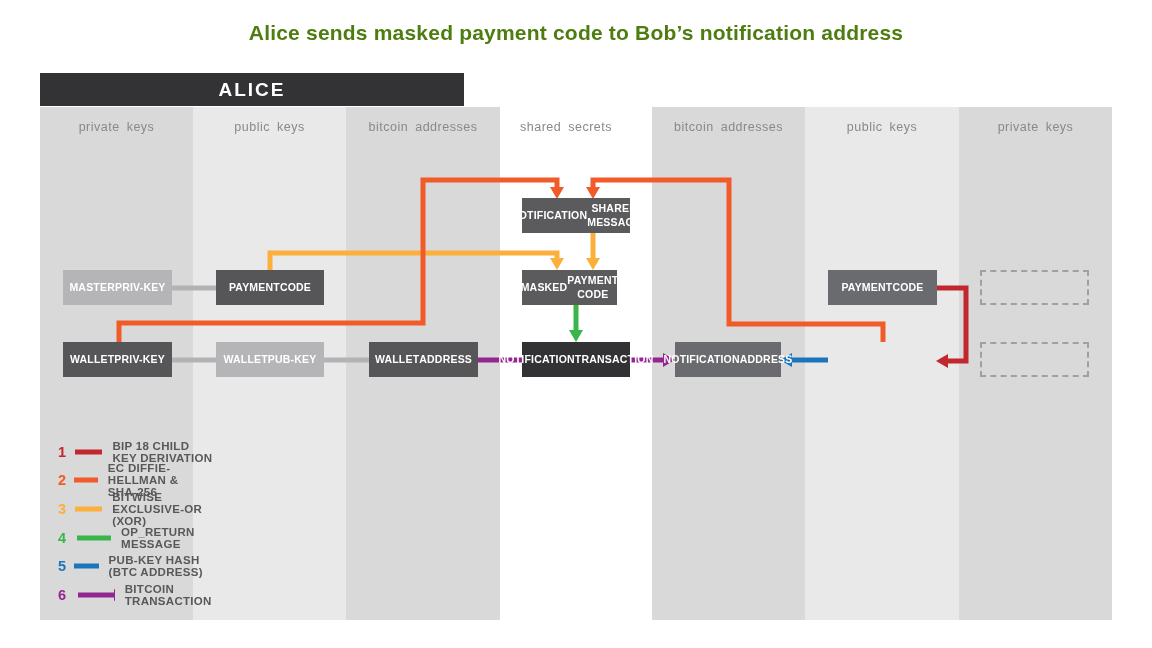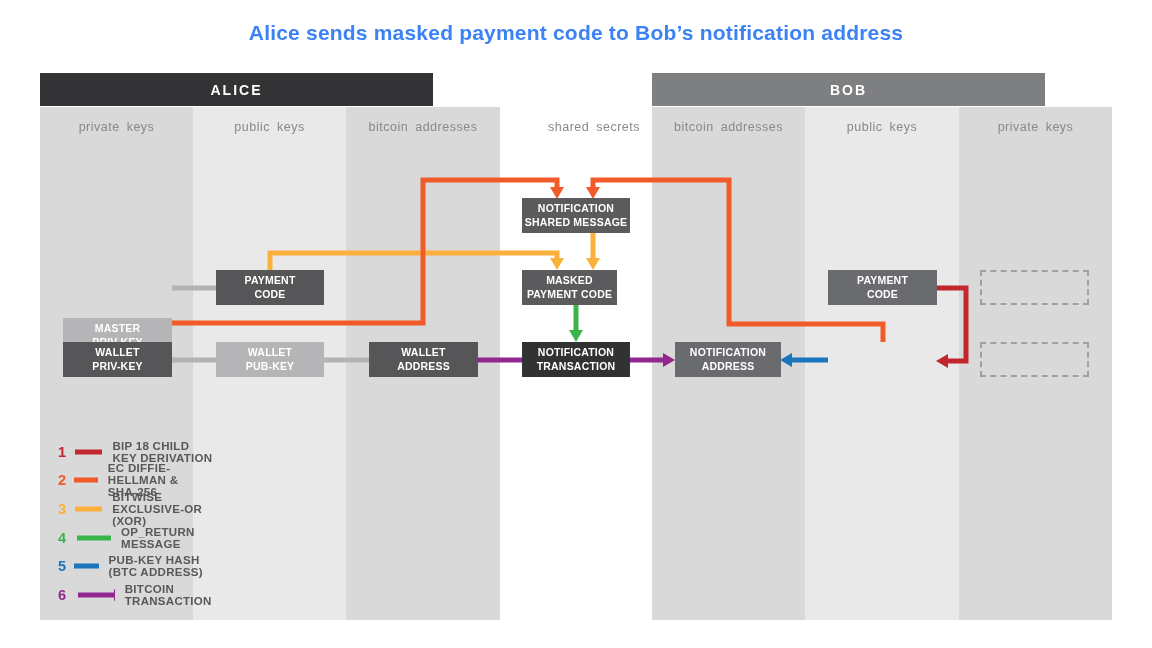--- a/index.html
+++ b/index.html
@@ -1,37 +1,37 @@
 <!DOCTYPE html>
 <html><head>
 <meta charset="utf-8">
 <style>
   * { margin:0; padding:0; box-sizing:border-box; }
   html,body { width:1152px; height:648px; background:#ffffff;
     font-family:"Liberation Sans", sans-serif; overflow:hidden; }
   .stage { position:relative; width:1152px; height:648px; background:#fff; }
 
   .title { position:absolute; left:0; top:21px; width:1152px; text-align:center;
-    font-size:21px; font-weight:bold; color:#3b82f6; letter-spacing:0.2px; }
+    font-size:21px; font-weight:bold; color:#4d7c0f; letter-spacing:0.2px; }
 
-  .panel-header { position:absolute; top:73px; height:33px; width:393px;
+  .panel-header { position:absolute; top:73px; height:33px; width:424px;
     display:flex; align-items:center; justify-content:center;
-    color:#fff; font-weight:bold; font-size:14px; letter-spacing:2px; }
+    color:#fff; font-weight:bold; font-size:19px; letter-spacing:2px; }
   .panel-header.alice { left:40px; background:#333335; }
   .panel-header.bob   { left:652px; background:#7e7f81; }
 
   .col { position:absolute; top:107px; height:513px; }
   .col.shade-a { background:#d9d9da; }
   .col.shade-b { background:#e9e9ea; }
   .col-label { position:absolute; top:120px; height:20px; text-align:center;
     font-size:12.5px; color:#87898c; letter-spacing:0.5px; word-spacing:3px; }
 
   .arrows { position:absolute; left:0; top:0; z-index:2; pointer-events:none; }
 
-  .box { position:absolute; z-index:3; display:flex; flex-direction:column;
+  .box { position:absolute; z-index:3; display:flex; flex-direction:row;
     align-items:center; justify-content:center; text-align:center;
     color:#fff; font-weight:bold; font-size:10.5px; line-height:1.3;
     letter-spacing:0.2px; }
   .box.light   { background:#b5b5b7; }
   .box.dark-a  { background:#565659; }
   .box.dark-c  { background:#5b5b5d; }
   .box.dark-b  { background:#6a6b6e; }
   .box.darkest { background:#323234; }
   .box.dashed  { background:transparent; border:2px dashed #a0a0a2; }
 
@@ -42,33 +42,32 @@
   .llabel { font-size:11.5px; font-weight:bold; color:#58585a; letter-spacing:0.3px; }
 </style>
 </head>
 <body>
 
 <div class="stage">
 
   <div class="title">Alice sends masked payment code to Bob’s notification address</div>
 
   <div class="panel-header alice">ALICE</div>
-  <div class="panel-header bob">BOB</div>
 
   <div class="col shade-a" style="left:40px;  width:153px;"></div>
   <div class="col shade-b" style="left:193px; width:153px;"></div>
   <div class="col shade-a" style="left:346px; width:154px;"></div>
   <div class="col shade-a" style="left:652px; width:153px;"></div>
   <div class="col shade-b" style="left:805px; width:154px;"></div>
   <div class="col shade-a" style="left:959px; width:153px;"></div>
 
   <div class="col-label" style="left:40px;  width:153px;">private keys</div>
   <div class="col-label" style="left:193px; width:153px;">public keys</div>
   <div class="col-label" style="left:346px; width:154px;">bitcoin addresses</div>
-  <div class="col-label" style="left:528px; width:132px;">shared secrets</div>
+  <div class="col-label" style="left:500px; width:132px;">shared secrets</div>
   <div class="col-label" style="left:652px; width:153px;">bitcoin addresses</div>
   <div class="col-label" style="left:805px; width:154px;">public keys</div>
   <div class="col-label" style="left:959px; width:153px;">private keys</div>
 
   <svg class="arrows" width="1152" height="648" viewBox="0 0 1152 648">
 
     <line x1="172" y1="288" x2="216" y2="288" stroke-width="5" stroke="#b3b3b5"></line>
     <line x1="172" y1="360" x2="216" y2="360" stroke-width="5" stroke="#b3b3b5"></line>
     <line x1="324" y1="360" x2="369" y2="360" stroke-width="5" stroke="#b3b3b5"></line>
 
@@ -88,21 +87,21 @@
     <polyline points="937,288 966,288 966,361 948,361" fill="none" stroke-width="5" stroke="#c1272d"></polyline>
     <polygon points="936,361 948,354 948,368" fill="#c1272d"></polygon>
 
     <line x1="828" y1="360" x2="792" y2="360" stroke-width="5" stroke="#1b75bc"></line>
     <polygon points="780,360 792,353 792,367" fill="#1b75bc"></polygon>
 
     <line x1="478" y1="360" x2="664" y2="360" stroke-width="5" stroke="#92278f"></line>
     <polygon points="675,360 663,353 663,367" fill="#92278f"></polygon>
   </svg>
 
-  <div class="box light" style="left:63px; top:270px; width:109px; height:35px;margin-top:48px;">
+  <div class="box light" style="left:63px; top:270px; width:109px; height:35px;">
     <span>MASTER</span>
     <span>PRIV-KEY</span>
   </div>
   <div class="box dark-a" style="left:216px; top:270px; width:108px; height:35px;">
     <span>PAYMENT</span>
     <span>CODE</span>
   </div>
   <div class="box dark-a" style="left:63px; top:342px; width:109px; height:35px;">
     <span>WALLET</span>
     <span>PRIV-KEY</span>

